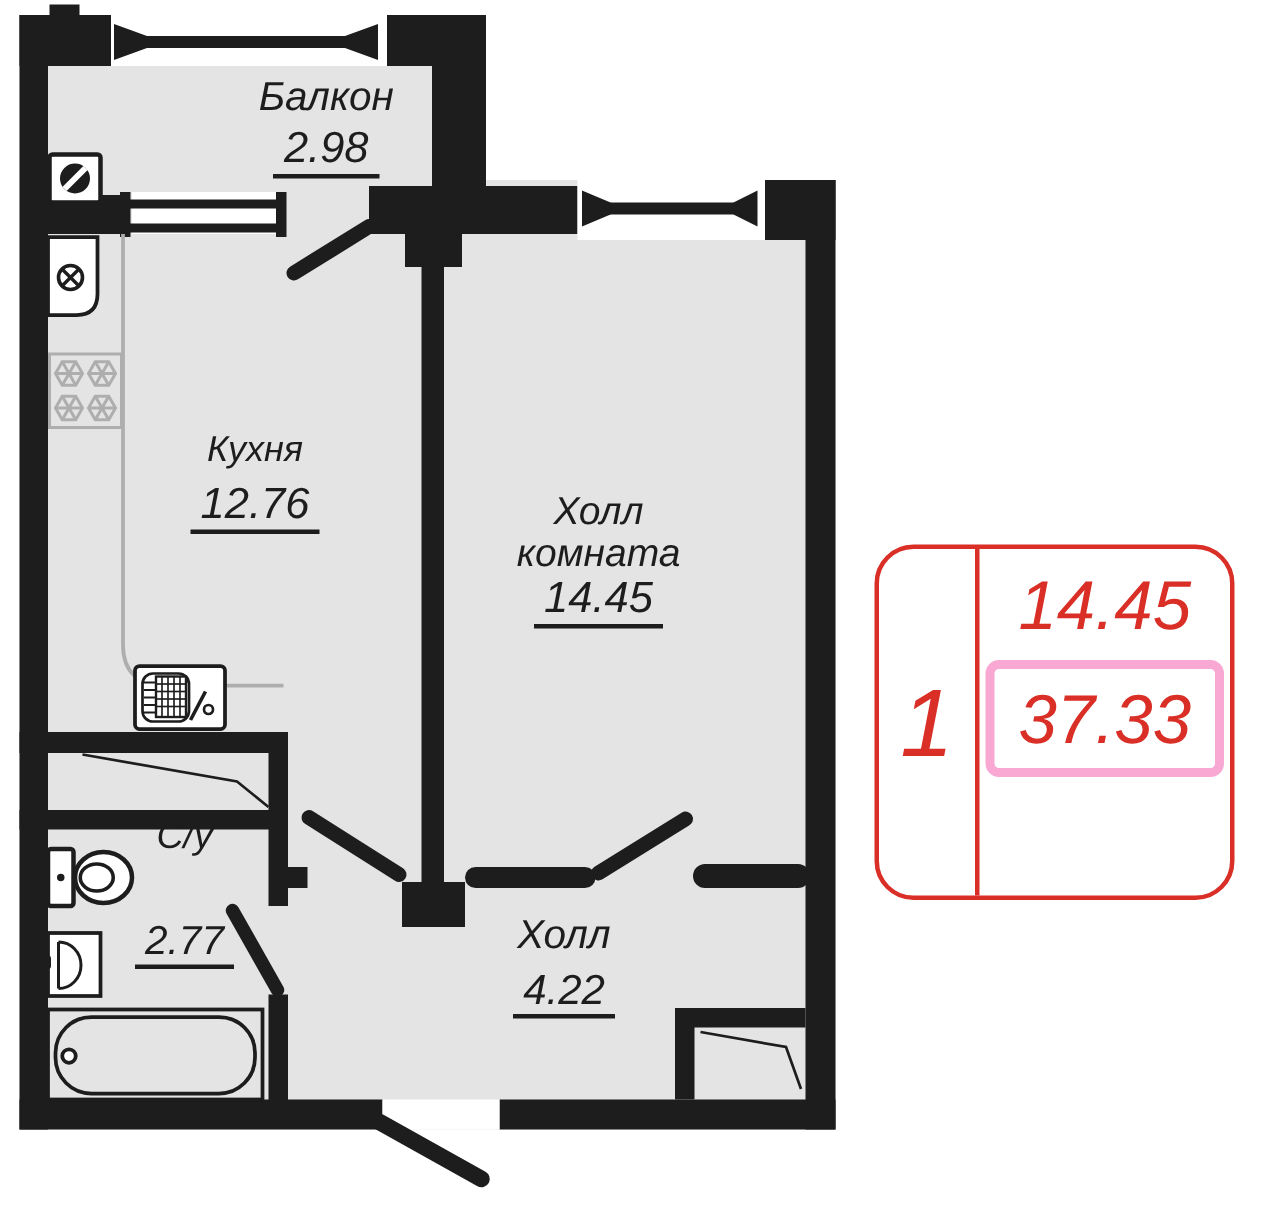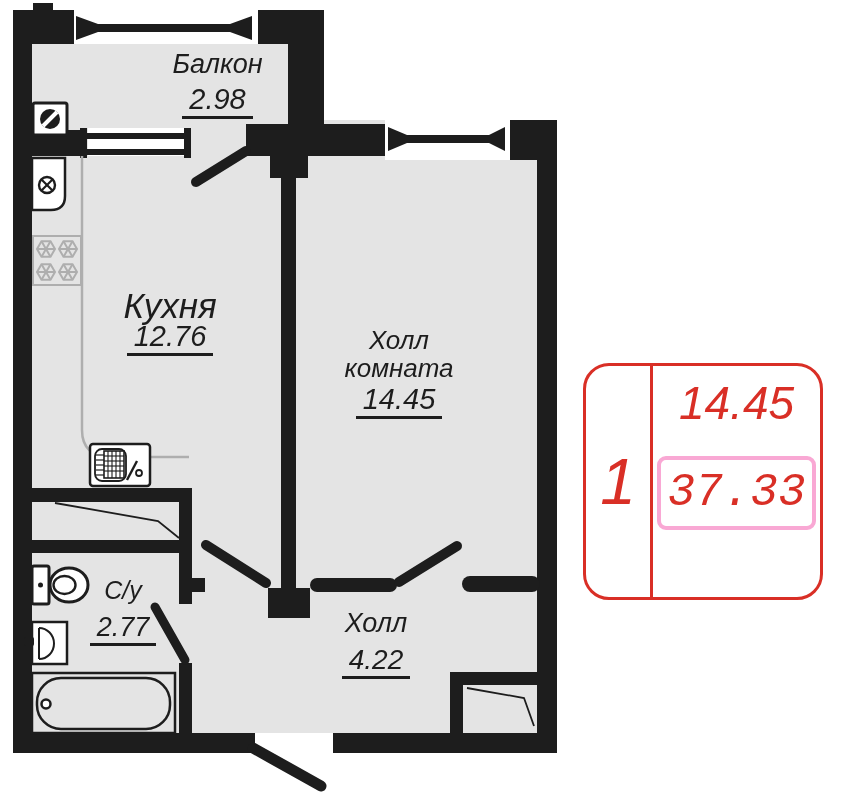--- a/index.html
+++ b/index.html
@@ -4,38 +4,38 @@
 <style>
   html,body{margin:0;padding:0;background:#ffffff;}
   body{width:841px;height:811px;position:relative;font-family:"Liberation Sans",sans-serif;}
   .stage{position:absolute;left:0;top:0;width:841px;height:811px;border-radius:14px;}
   svg.plan{position:absolute;left:0;top:0;display:block;}
   .lbl{position:absolute;font-style:italic;color:#1d1d1d;text-align:center;line-height:1.06;}
   .area span{display:inline-block;border-bottom:3px solid #1d1d1d;padding:0 7px 1px;}
   
   .balcony-label{left:140px;top:50px;width:155px;font-size:27px;}
   .balcony-area{left:140px;top:84px;width:155px;font-size:29px;}
-  .kitchen-label{left:95px;top:287px;width:150px;font-size:35px;text-align:center;}
+  .kitchen-label{left:95px;top:287px;width:150px;font-size:24px;text-align:center;}
   .kitchen-area{left:95px;top:321px;width:150px;font-size:29px;}
   .living-label{left:320px;top:327px;width:158px;font-size:26px;}
   .living-area{left:320px;top:384px;width:158px;font-size:29px;}
-  .bath-label{left:92px;top:577px;width:62px;font-size:25px;}
+  .bath-label{left:92px;top:544px;width:62px;font-size:25px;}
   .bath-area{left:84px;top:613px;width:78px;font-size:27px;}
   .hall-label{left:312px;top:609px;width:128px;font-size:27px;}
   .hall-area{left:312px;top:645px;width:128px;font-size:28px;}
   
   .stamp{position:absolute;left:583px;top:363px;width:240px;height:237px;
          border:3.5px solid #d92f26;border-radius:26px;display:flex;
          color:#d92f26;font-style:italic;background:#fff;box-sizing:border-box;}
   .stamp-left{width:64px;border-right:3px solid #d92f26;display:flex;
               align-items:center;justify-content:center;font-size:64px;}
   .stamp-right{flex:1;display:flex;flex-direction:column;}
   .stamp-row{display:flex;align-items:center;justify-content:center;font-size:46px;}
   .stamp-row.r1{height:74px;}
-  .stamp-row.r2{height:66px;margin:16px 4px;border:4px solid #f9a8d4;border-radius:9px;font-family:Liberation Mono, monospace;}
+  .stamp-row.r2{height:66px;margin:0 4px;border:6px solid #f9a8d4;border-radius:9px;}
   .stamp-row.r3{flex:1;}
 </style>
 </head>
 <body>
 
 <div class="stage">
 
   <svg class="plan" width="841" height="811" viewBox="0 0 841 811">
 
     <defs>

